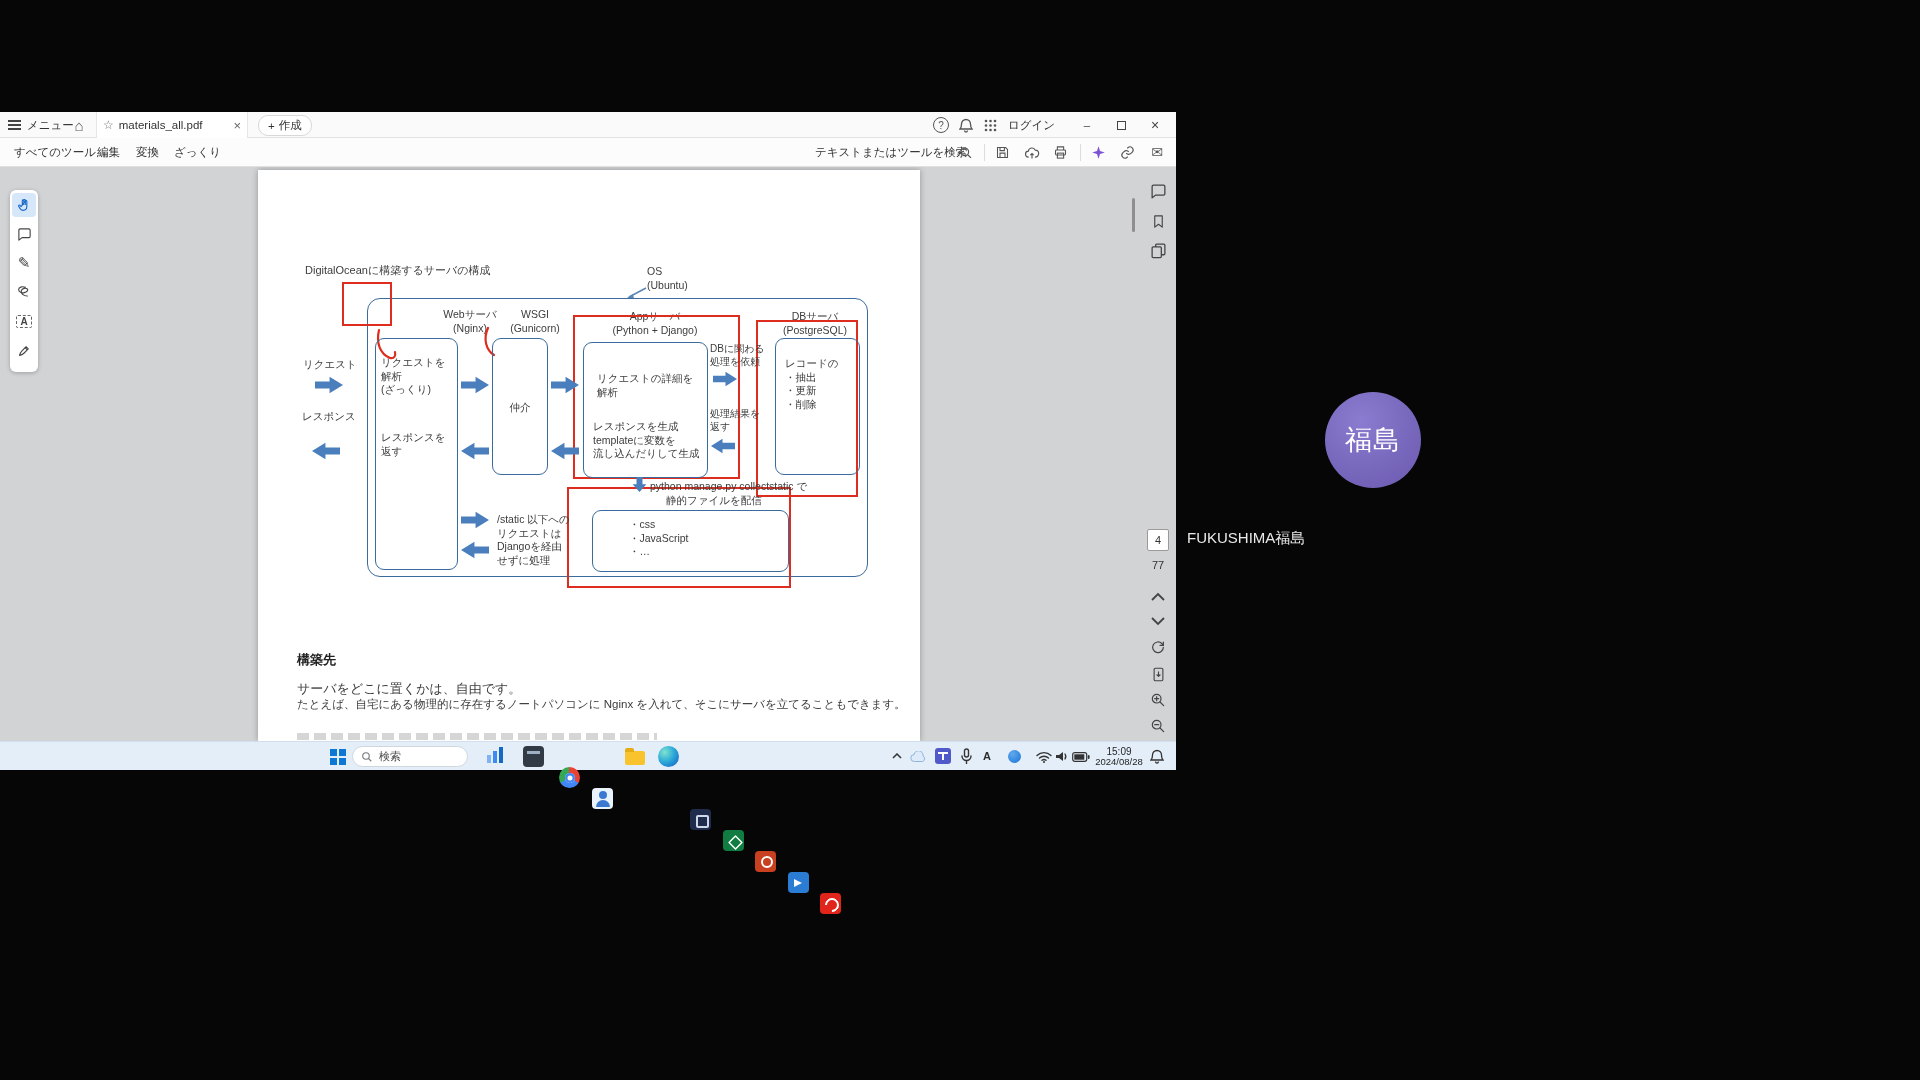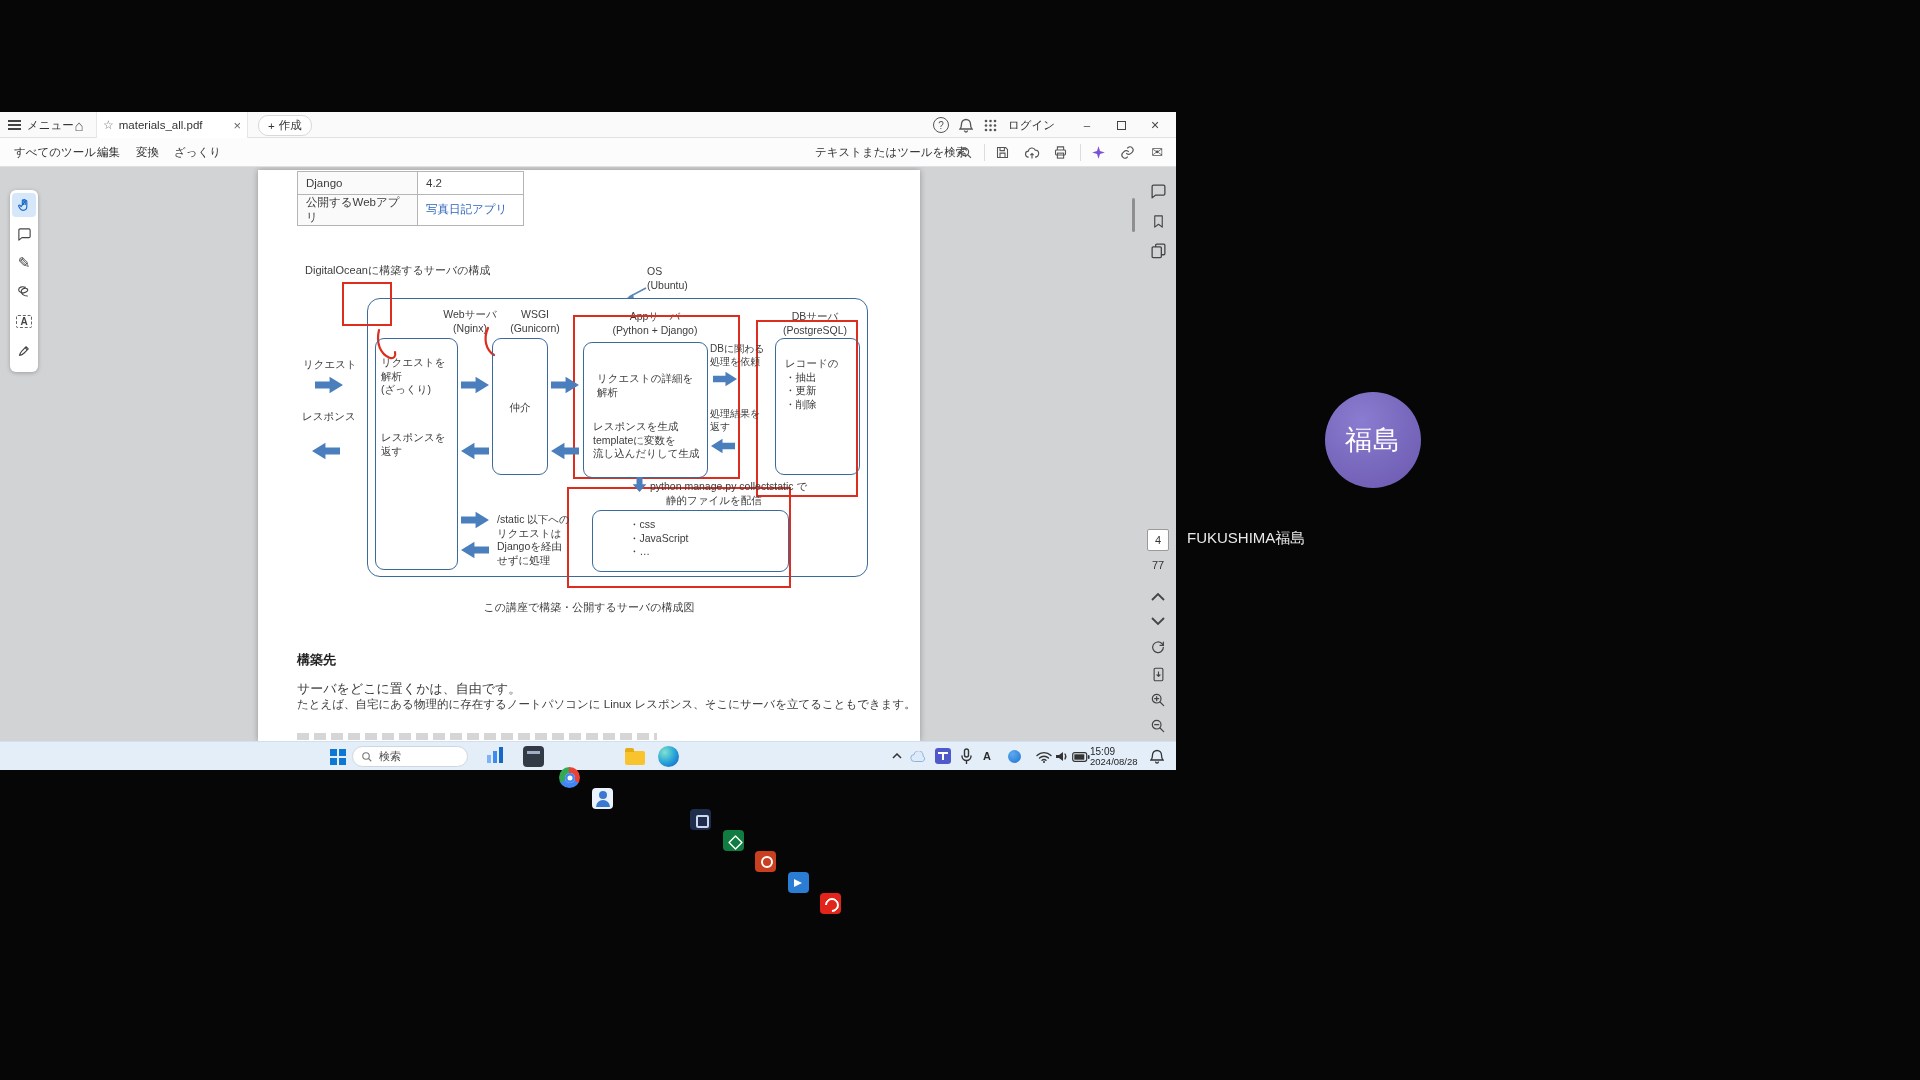--- a/index.html
+++ b/index.html
@@ -76,21 +76,21 @@
   .ppt::after{content:"";position:absolute;left:6px;top:5px;width:8px;height:8px;border:2px solid #fff;border-radius:50%}
   .blueapp{background:#2b7cd3;position:relative}
   .blueapp::after{content:"";position:absolute;left:6px;top:7px;width:0;height:0;border-left:8px solid #fff;border-top:4px solid transparent;border-bottom:4px solid transparent}
   .acrobat{background:#e1251b;position:relative}
   .acrobat::after{content:"";position:absolute;left:5px;top:5px;width:10px;height:10px;border:2px solid #fff;border-radius:50%;border-bottom-color:transparent;transform:rotate(45deg)}
   .teams{width:16px;height:16px;border-radius:3px;background:#5059c9;position:relative}
   .teams::before{content:"";position:absolute;left:3px;top:4px;width:10px;height:2px;background:#fff}
   .teams::after{content:"";position:absolute;left:7px;top:4px;width:2px;height:8px;background:#fff}
   .bluedot{width:13px;height:13px;border-radius:50%;background:radial-gradient(circle at 35% 30%,#5fa9ef,#1b74d2)}
   .tray{position:absolute;display:flex;align-items:center;justify-content:center;color:#2c2c2c}
-  #clock{position:absolute;left:1090px;top:3.5px;width:58px;text-align:left;font-size:10px;line-height:1.15;color:#1f1f1f}
+  #clock{position:absolute;left:1090px;top:3.5px;width:58px;text-align:center;font-size:10px;line-height:1.15;color:#1f1f1f}
 
   
   #avatar{position:absolute;left:1325px;top:392px;width:96px;height:96px;border-radius:50%;background:radial-gradient(circle at 38% 30%,#8a7cd0,#6a58ad);display:flex;align-items:center;justify-content:center;color:#fff;font-size:27px;letter-spacing:1px}
   #pname{position:absolute;left:1187px;top:529px;color:#e9e9e9;font-size:15px}
 </style>
 </head>
 <body>
 
 <div id="stage">
 
@@ -225,32 +225,20 @@
         <div class="ltool">
           <svg width="15" height="15" viewBox="0 0 24 24" fill="none" stroke="currentColor" stroke-width="1.7" stroke-linejoin="round">
               <path d="M4 20c.5-3 1.5-5 4-7.5L14.5 6 18 9.5 11.5 16c-2.5 2.5-4.5 3.5-7.5 4z"></path>
               <path d="M13 7.5l3.5 3.5"></path>
             </svg>
         </div>
       </div>
 
       <div id="page">
 
-        <table id="dtable">
-          <tbody>
-              <tr>
-            <td class="c1">Django</td>
-            <td class="c2">4.2</td>
-          </tr>
-          <tr>
-            <td class="c1">公開するWebアプリ</td>
-            <td class="c2 linkblue">写真日記アプリ</td>
-          </tr>
-        </tbody>
-          </table>
 
         <div class="dlabel nw" style="left:47px;top:93px;font-size:11px">DigitalOceanに構築するサーバの構成</div>
 
         <div class="dlabel pre" style="left:389px;top:95px">OS
 (Ubuntu)</div>
         <svg class="abs" style="left:362px;top:116px" width="28" height="16" viewBox="0 0 28 16">
             <path d="M26 2L9 11" stroke="#5b87b5" stroke-width="1.5" fill="none"></path>
             <path d="M13 8l-6 4 7 1z" fill="#5b87b5"></path>
           </svg>
 
@@ -324,24 +312,23 @@
         <div class="dlabel pre" style="left:371px;top:348px">・css
 ・JavaScript
 ・…</div>
         <div class="dlabel pre" style="left:239px;top:343px">/static 以下への
 リクエストは
 Djangoを経由
 せずに処理</div>
         <div class="arrow r" style="left:203px;top:341px;width:28px;height:18px"></div>
         <div class="arrow l" style="left:203px;top:371px;width:28px;height:18px"></div>
 
-        <div class="dlabel dcenter nw" style="left:0;top:430px;width:662px;font-size:11px">この講座で構築・公開するサーバの構成図</div>
         <div class="dlabel nw" style="left:39px;top:482px;font-size:13px;font-weight:bold;color:#222">構築先</div>
         <div class="dlabel nw" style="left:39px;top:511px;font-size:13px">サーバをどこに置くかは、自由です。</div>
-        <div class="dlabel nw" style="left:39px;top:527px;font-size:11.5px">たとえば、自宅にある物理的に存在するノートパソコンに Linux レスポンス、そこにサーバを立てることもできます。</div>
+        <div class="dlabel nw" style="left:39px;top:527px;font-size:11.5px">たとえば、自宅にある物理的に存在するノートパソコンに Nginx を入れて、そこにサーバを立てることもできます。</div>
         <div class="abs" style="left:39px;top:563px;width:360px;height:7px;background:repeating-linear-gradient(90deg,#c4c4c4 0 12px,transparent 12px 17px);opacity:.7"></div>
       </div>
 
       <div class="rtool" style="top:14px">
         <svg width="17" height="17" viewBox="0 0 24 24" fill="none" stroke="#444" stroke-width="1.8" stroke-linejoin="round">
             <path d="M21 15a2 2 0 01-2 2H8l-5 4V5a2 2 0 012-2h14a2 2 0 012 2z"></path>
           </svg>
       </div>
       <div class="rtool" style="top:44px">
         <svg width="15" height="17" viewBox="0 0 24 24" fill="none" stroke="#444" stroke-width="1.8" stroke-linejoin="round">

